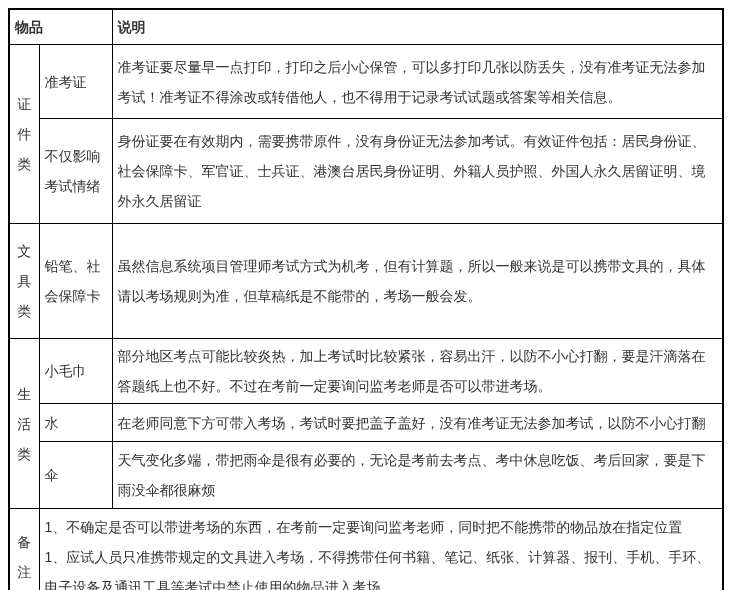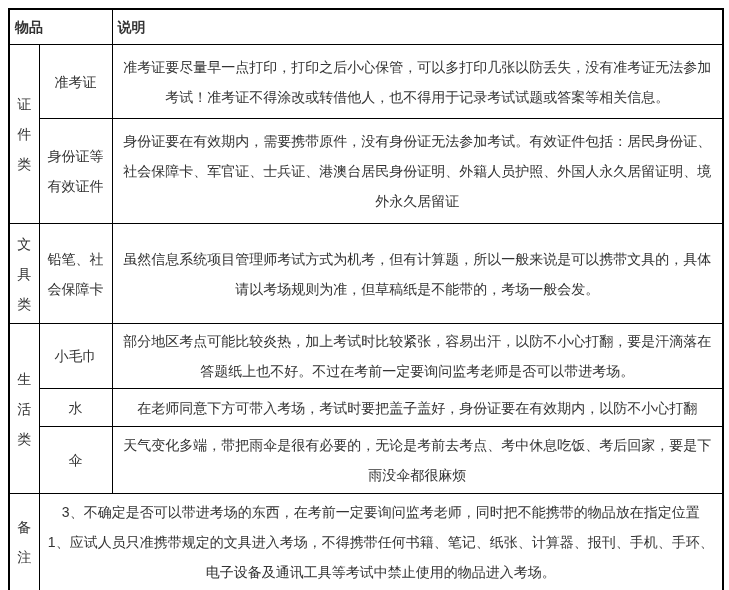--- a/index.html
+++ b/index.html
@@ -31,34 +31,34 @@
     color: #333333;
     word-break: break-all;
   }
   .items-table th {
     font-weight: bold;
     text-align: left;
     height: 30px;
   }
   td.cat-cell {
     text-align: center;
-    padding: 4px 2px;
+    padding: 12px 2px;
   }
   span.vert {
     display: inline-block;
     width: 1em;
     word-break: break-all;
     line-height: 30px;
     text-align: center;
   }
   td.item-cell {
-    text-align: center;
+    text-align: left;
   }
   td.desc-cell {
-    text-align: center;
+    text-align: left;
   }
   .remark-line {
     line-height: 30px;
   }
 </style>
 </head>
 <body>
 
 <table class="items-table">
   <colgroup>
@@ -74,21 +74,21 @@
 
   <tr style="height:74px">
     <td class="cat-cell" rowspan="2">
       <span class="vert">证件类</span>
     </td>
     <td class="item-cell">准考证</td>
     <td class="desc-cell">准考证要尽量早一点打印，打印之后小心保管，可以多打印几张以防丢失，没有准考证无法参加考试！准考证不得涂改或转借他人，也不得用于记录考试试题或答案等相关信息。</td>
   </tr>
 
   <tr style="height:105px">
-    <td class="item-cell">身份证等有效证件</td>
+    <td class="item-cell">不仅影响考试情绪</td>
     <td class="desc-cell">身份证要在有效期内，需要携带原件，没有身份证无法参加考试。有效证件包括：居民身份证、社会保障卡、军官证、士兵证、港澳台居民身份证明、外籍人员护照、外国人永久居留证明、境外永久居留证</td>
   </tr>
 
   <tr style="height:100px">
     <td class="cat-cell">
       <span class="vert">文具类</span>
     </td>
     <td class="item-cell">铅笔、社会保障卡</td>
     <td class="desc-cell">虽然信息系统项目管理师考试方式为机考，但有计算题，所以一般来说是可以携带文具的，具体请以考场规则为准，但草稿纸是不能带的，考场一般会发。</td>
   </tr>
@@ -96,31 +96,31 @@
   <tr style="height:63px">
     <td class="cat-cell" rowspan="3">
       <span class="vert">生活类</span>
     </td>
     <td class="item-cell">小毛巾</td>
     <td class="desc-cell">部分地区考点可能比较炎热，加上考试时比较紧张，容易出汗，以防不小心打翻，要是汗滴落在答题纸上也不好。不过在考前一定要询问监考老师是否可以带进考场。</td>
   </tr>
 
   <tr style="height:38px">
     <td class="item-cell">水</td>
-    <td class="desc-cell">在老师同意下方可带入考场，考试时要把盖子盖好，身份证要在有效期内，以防不小心打翻</td>
+    <td class="desc-cell">在老师同意下方可带入考场，考试时要把盖子盖好，没有准考证无法参加考试，以防不小心打翻</td>
   </tr>
 
   <tr style="height:67px">
     <td class="item-cell">伞</td>
     <td class="desc-cell">天气变化多端，带把雨伞是很有必要的，无论是考前去考点、考中休息吃饭、考后回家，要是下雨没伞都很麻烦</td>
   </tr>
 
   <tr style="height:98px">
     <td class="cat-cell">
       <span class="vert">备注</span>
     </td>
     <td class="desc-cell" colspan="2">
-      <div class="remark-line">3、不确定是否可以带进考场的东西，在考前一定要询问监考老师，同时把不能携带的物品放在指定位置</div>
+      <div class="remark-line">1、不确定是否可以带进考场的东西，在考前一定要询问监考老师，同时把不能携带的物品放在指定位置</div>
       <div class="remark-line">1、应试人员只准携带规定的文具进入考场，不得携带任何书籍、笔记、纸张、计算器、报刊、手机、手环、电子设备及通讯工具等考试中禁止使用的物品进入考场。</div>
     </td>
   </tr>
 </tbody>
   </table>
 
 </body></html>

